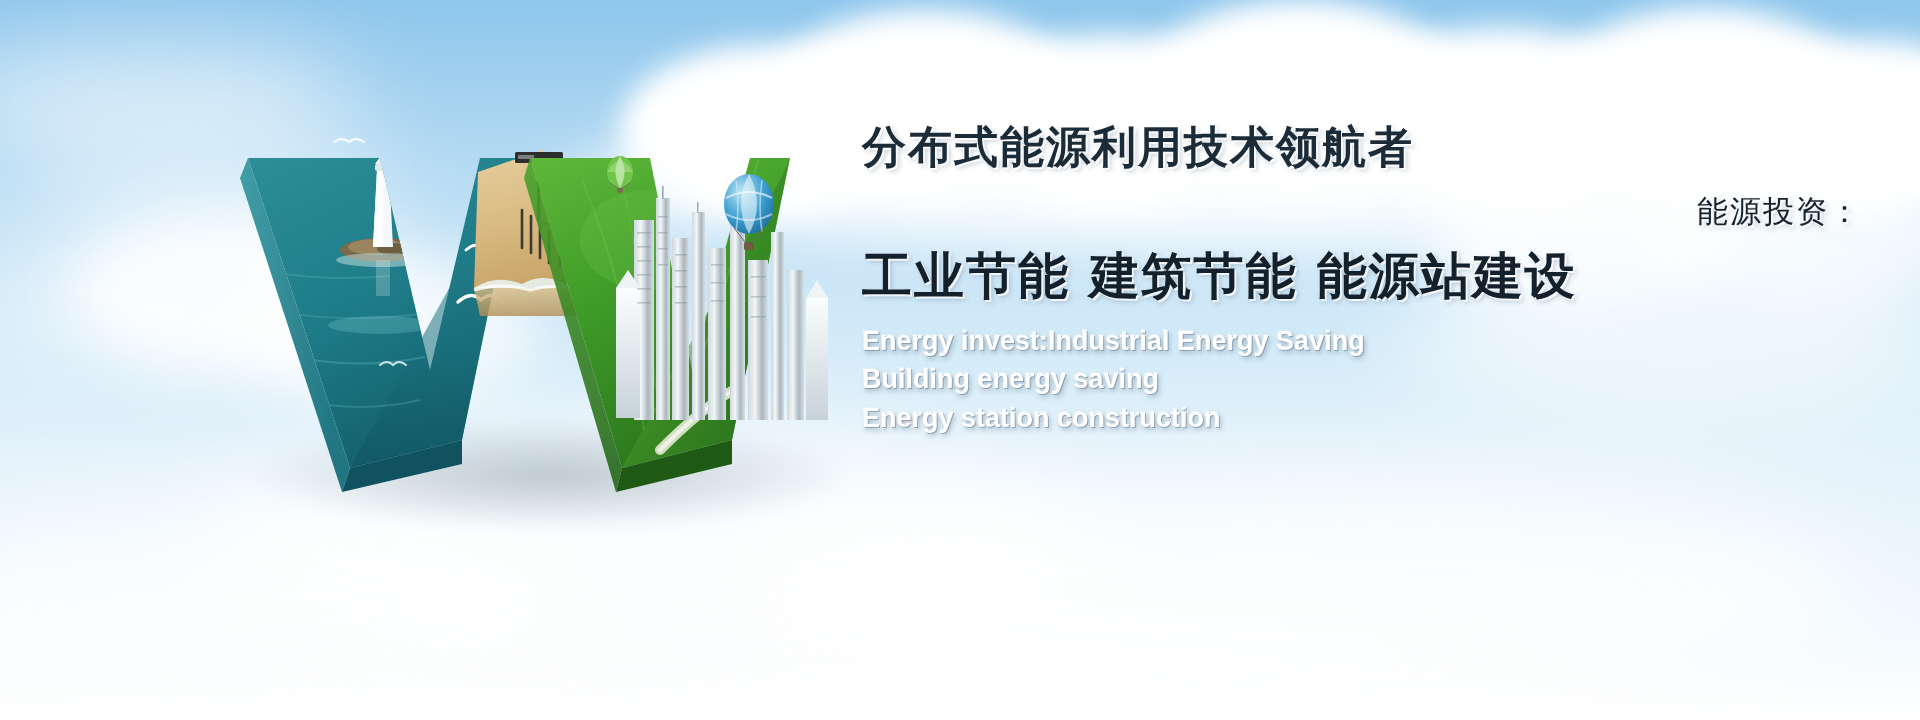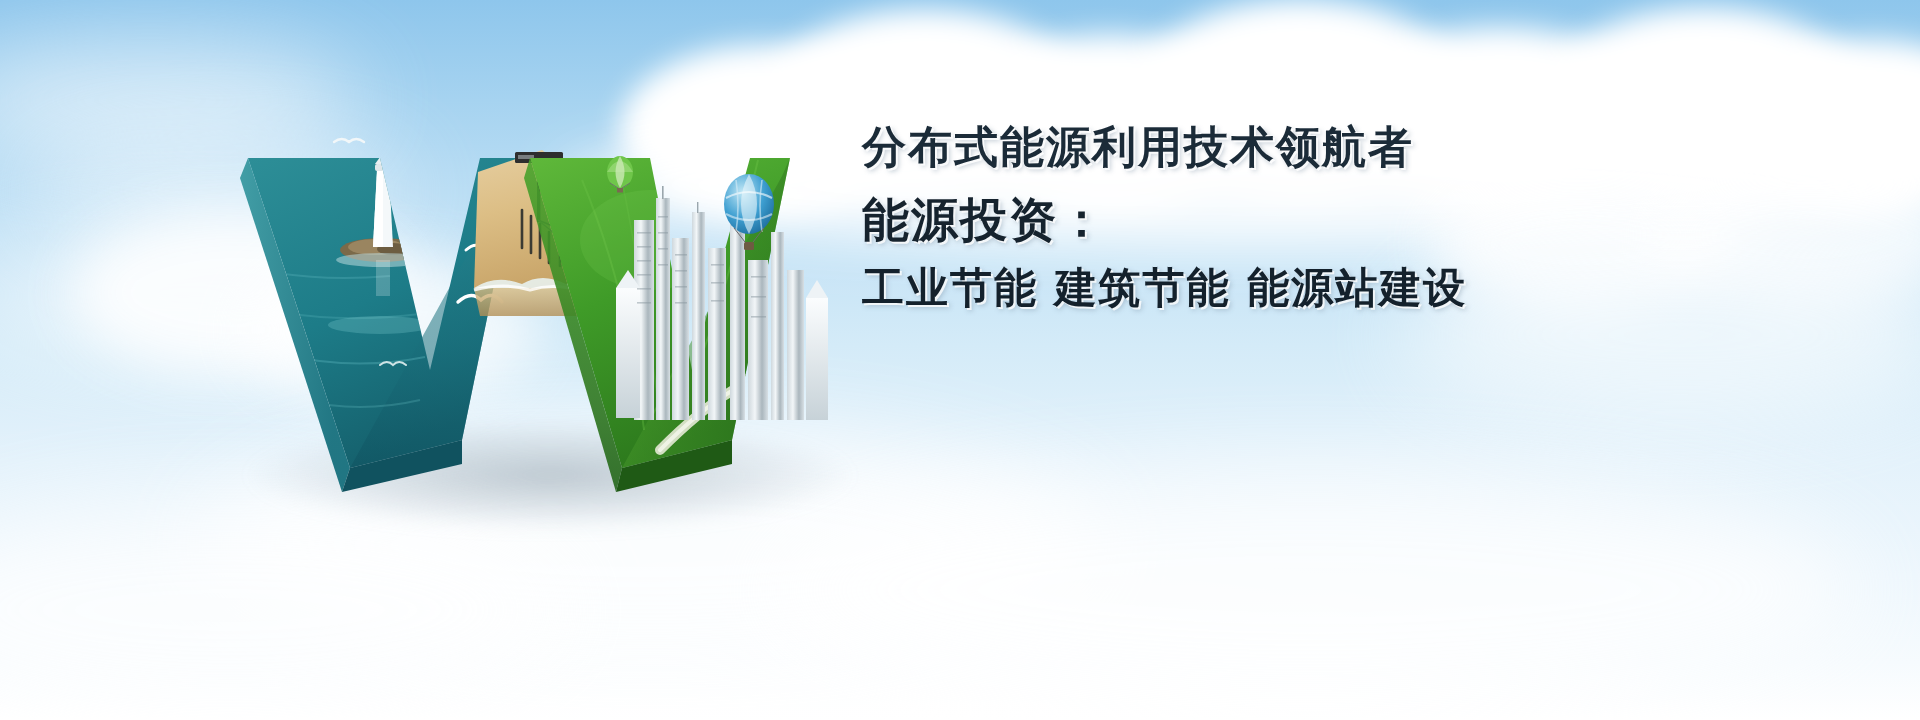--- a/index.html
+++ b/index.html
@@ -34,26 +34,27 @@
     line-height:1.0;margin:0 0 6px 0;
     text-shadow:2px 2px 0 rgba(255,255,255,.85), -1px -1px 0 rgba(255,255,255,.6), 3px 3px 5px rgba(120,140,160,.45);
     font-family:"DejaVu Sans","Liberation Sans",sans-serif;
   }
   .sub-en{
     font-size:26px;font-weight:bold;color:#ffffff;margin:18px 0 0 0;line-height:1.05;
     text-shadow:1px 1px 0 rgba(120,140,160,.75), 2px 3px 5px rgba(110,130,150,.55), -1px -1px 0 rgba(255,255,255,.5);
     letter-spacing:.2px;
   }
   .h2{
-    font-size:47px;font-weight:bold;color:#16232e;margin:26px 0 0 0;line-height:1.05;letter-spacing:2px;
+    font-size:31px;font-weight:normal;color:#16232e;margin:26px 0 0 0;line-height:1.05;letter-spacing:2px;
     text-shadow:2px 2px 0 rgba(255,255,255,.8), 3px 3px 5px rgba(120,140,160,.45);
     font-family:"DejaVu Sans","Liberation Sans",sans-serif;
+    text-align:right;
   }
   .h3{
-    font-size:42px;font-weight:bold;color:#14212c;margin:22px 0 0 0;line-height:1.05;letter-spacing:2px;
+    font-size:50px;font-weight:bold;color:#14212c;margin:22px 0 0 0;line-height:1.05;letter-spacing:2px;
     text-shadow:2px 2px 0 rgba(255,255,255,.8), 3px 3px 5px rgba(120,140,160,.45);
     font-family:"DejaVu Sans","Liberation Sans",sans-serif;
   }
   .body-en{
     font-size:27px;font-weight:bold;color:#ffffff;line-height:1.42;margin:20px 0 0 0;
     text-shadow:1px 1px 0 rgba(120,140,160,.7), 2px 3px 5px rgba(110,130,150,.5), -1px -1px 0 rgba(255,255,255,.45);
   }
   .body-en div{margin:0;}
 </style>
 </head>
@@ -323,15 +324,20 @@
 
   <div class="textblock">
 
     <h1 class="h1">分布式能源利用技术领航者</h1>
 
 
     <h2 class="h2">能源投资：</h2>
 
     <h3 class="h3">工业节能  建筑节能  能源站建设</h3>
 
+    <div class="body-en">
+      <div>Energy invest:Industrial Energy Saving</div>
+      <div>Building energy saving</div>
+      <div>Energy station construction</div>
+    </div>
   </div>
 
 </div>
 
 </body></html>

